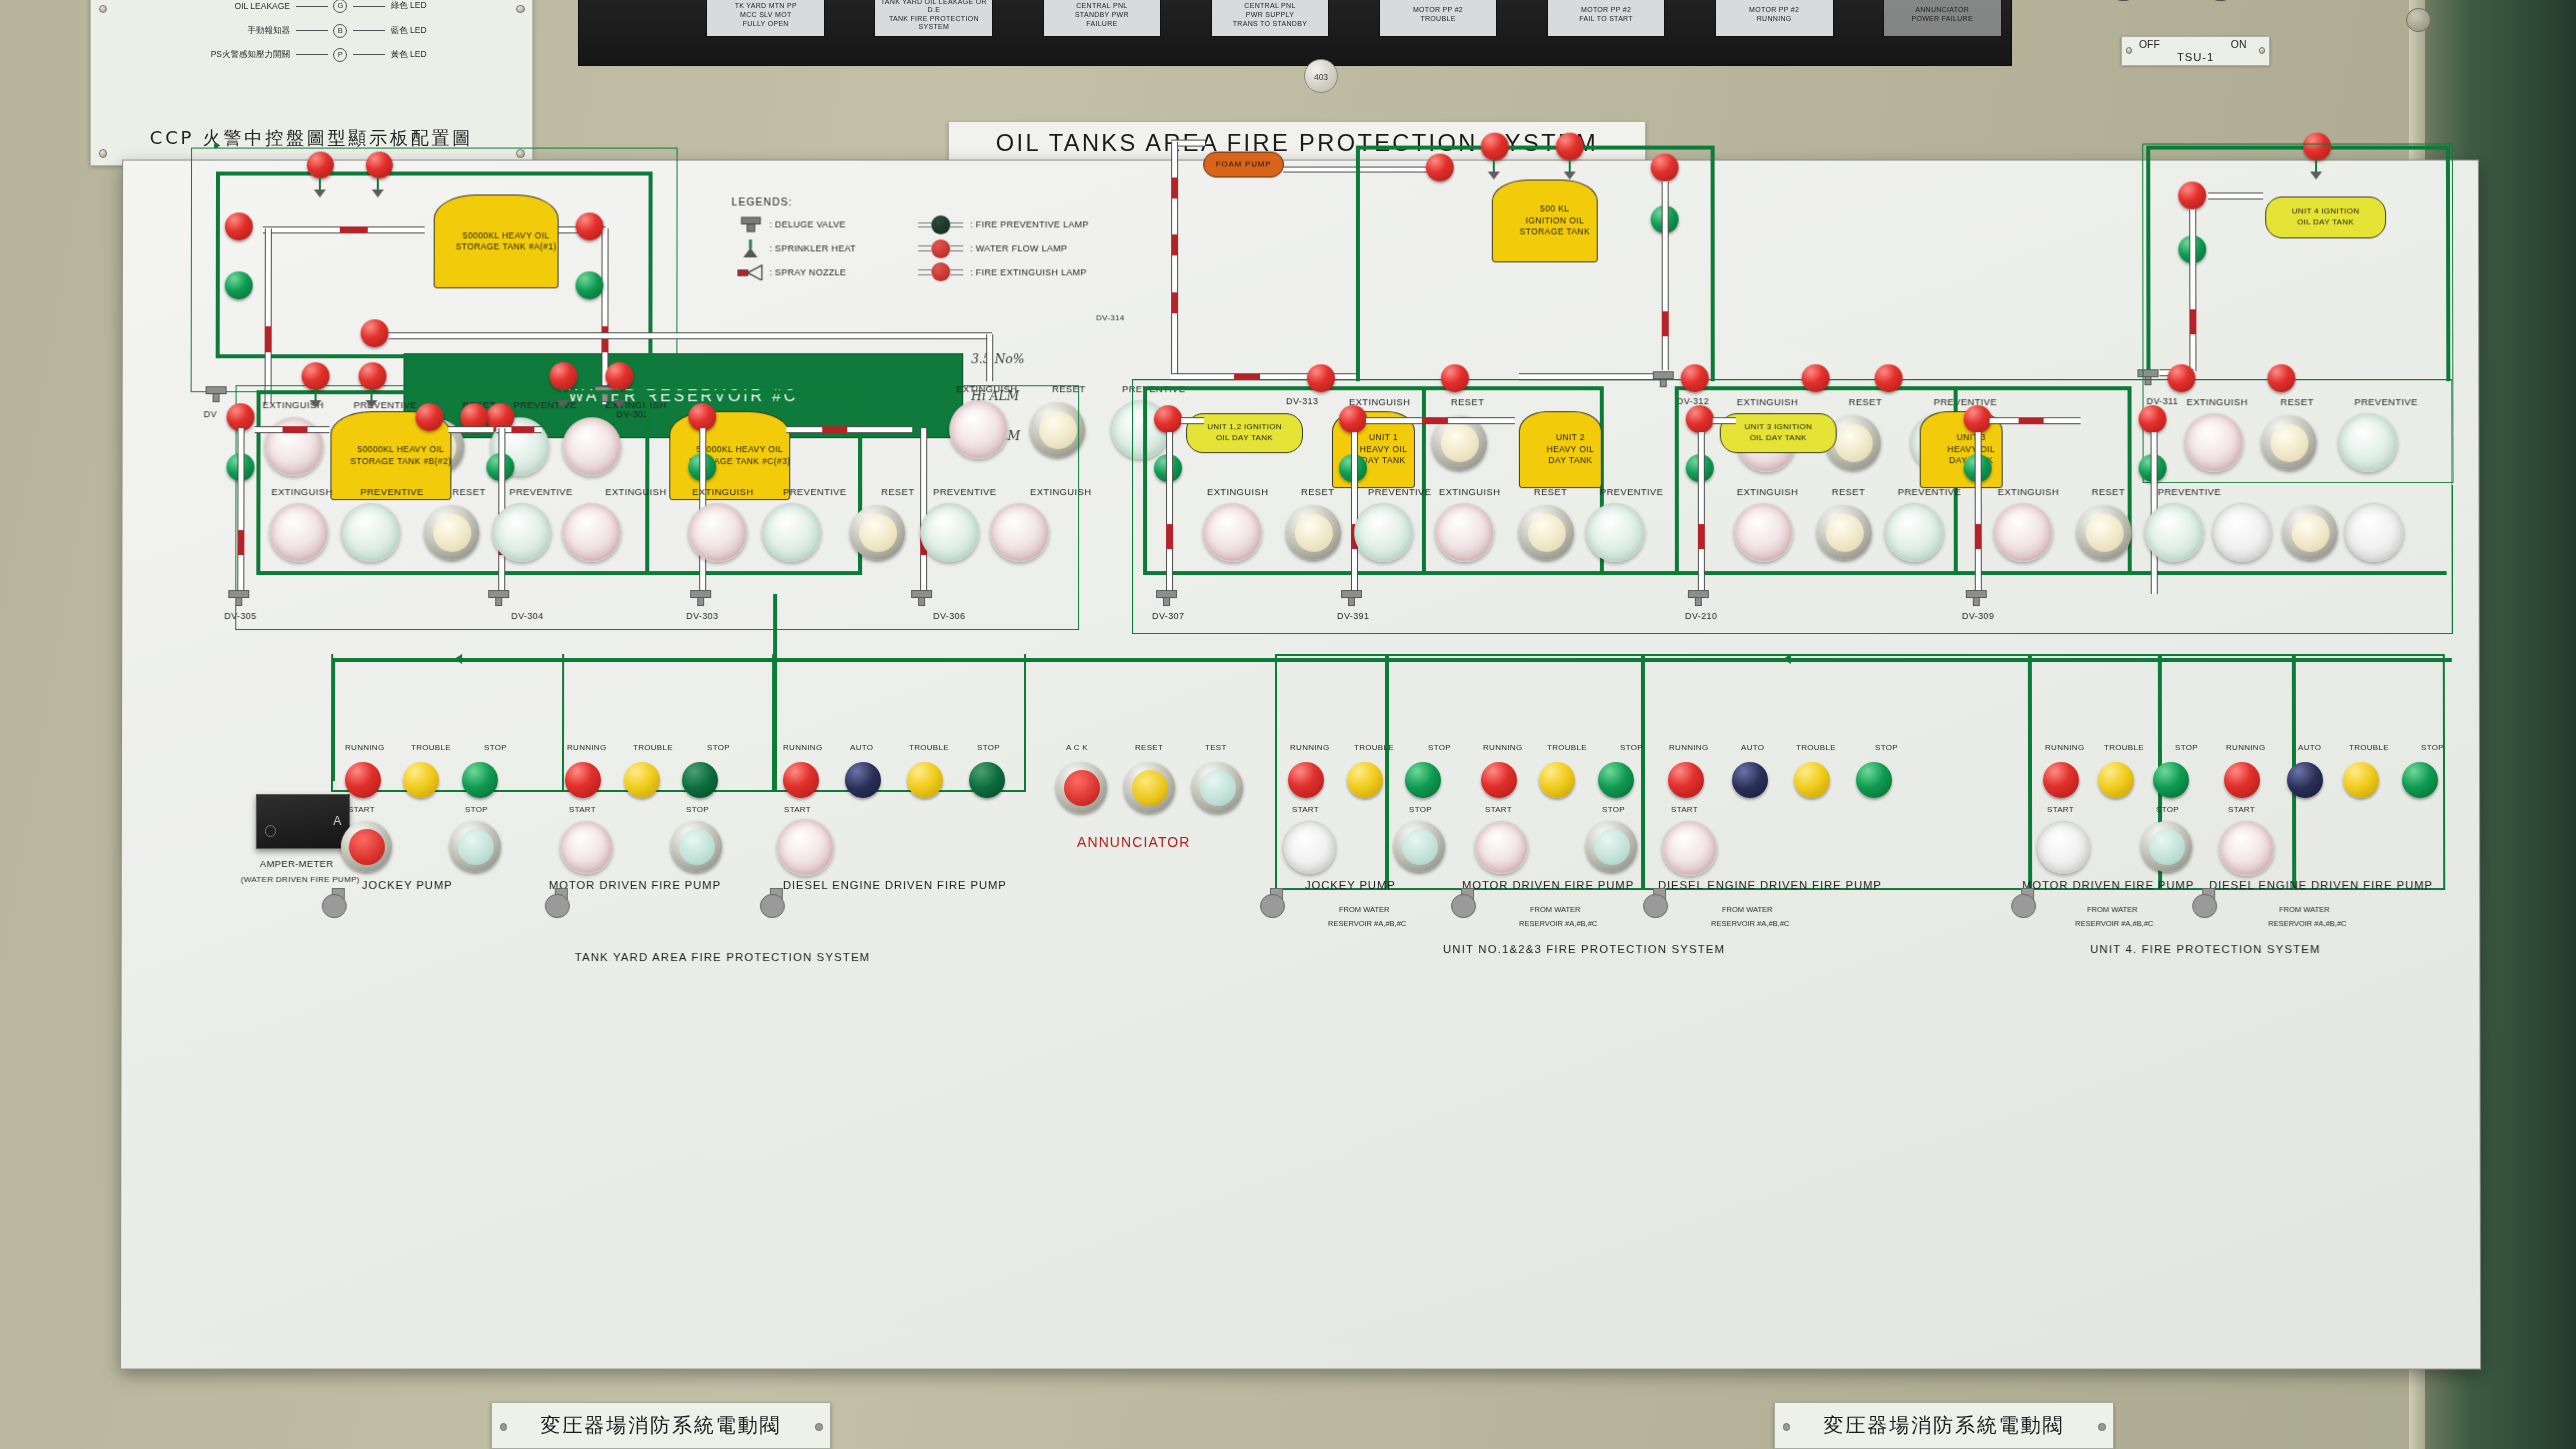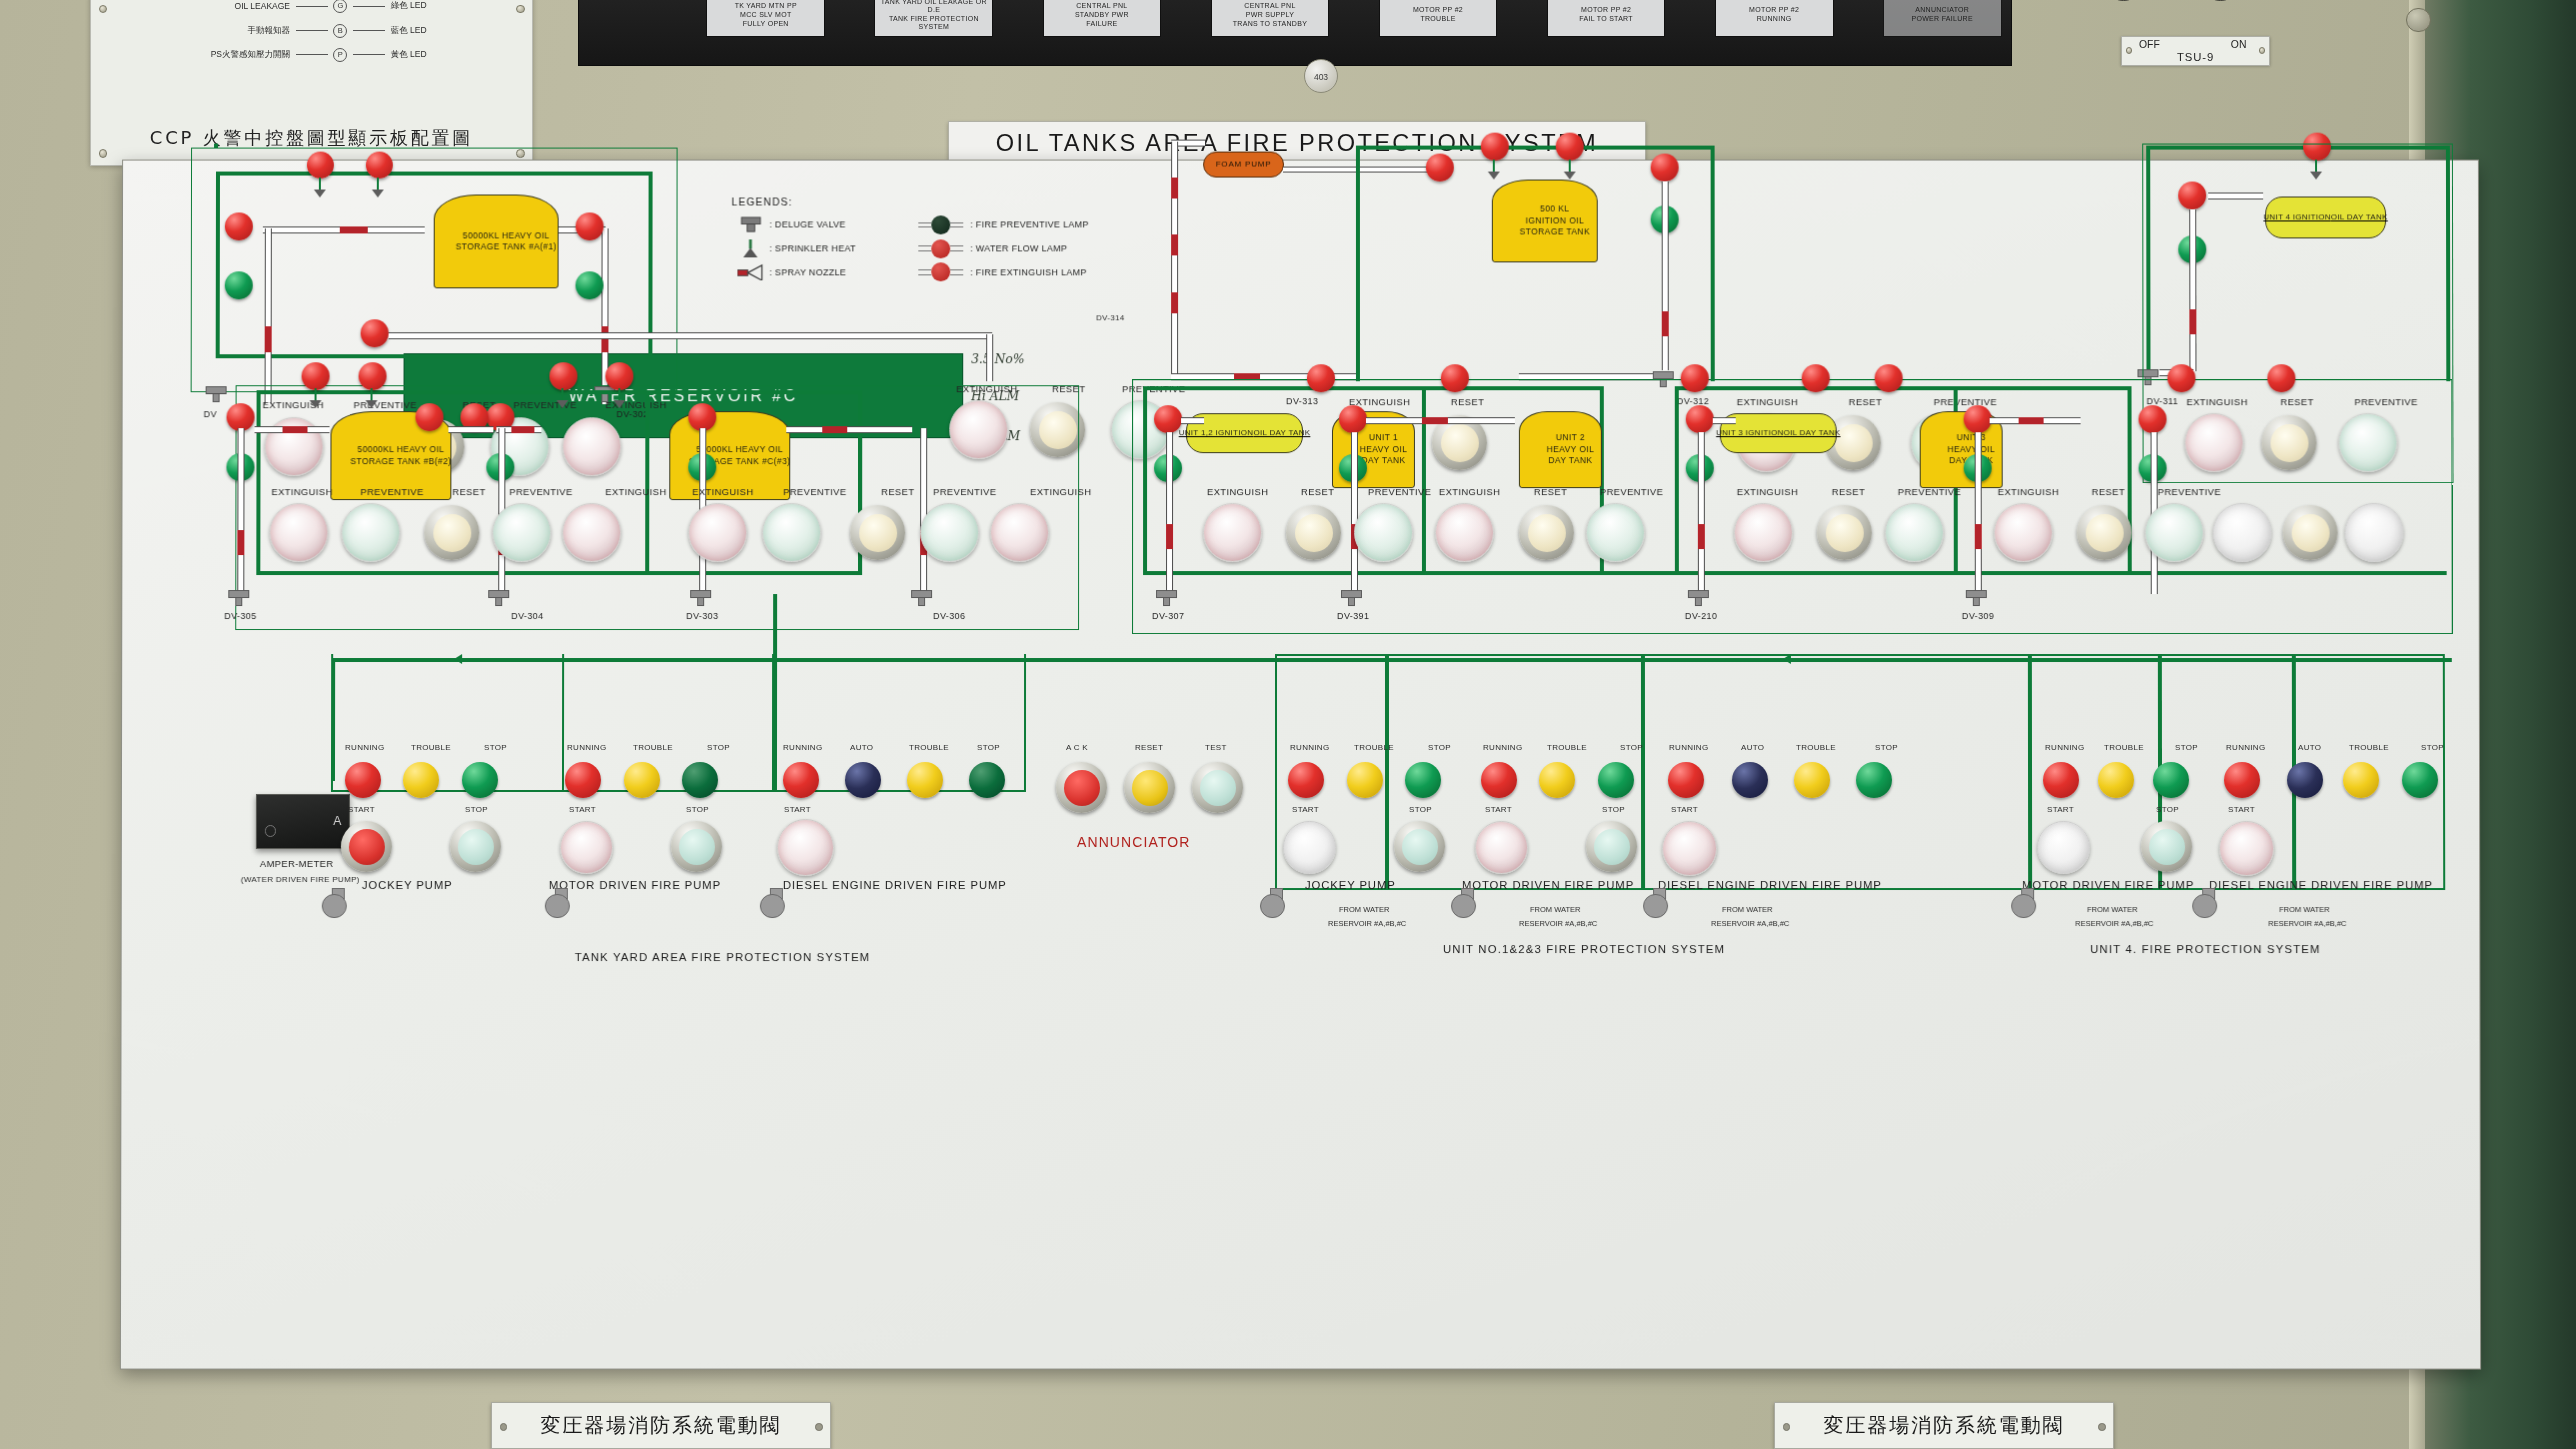--- a/index.html
+++ b/index.html
@@ -130,21 +130,21 @@
   .cap-red   { background: radial-gradient(circle at 38% 30%, #ff6a63, #d9322d 60%, #a7201d 100%); }
   .cap-yellow{ background: radial-gradient(circle at 38% 30%, #ffe877, #e9c417 60%, #b8970a 100%); }
   .cap-mint  { background: radial-gradient(circle at 38% 30%, #e7f8f2, #bfe0d6 60%, #a4c9bd 100%); }
 
   
   .tank-y { position:absolute; background:#f2cb0b; border:1.4px solid #3a3a20;
     display:flex; flex-direction:column; align-items:center; justify-content:center;
     border-radius:34% 34% 3.8px 3.8px / 26% 26% 3.8px 3.8px; }
   .tank-y span { font-size:8.5px; color:#1e1e12; line-height:1.35; letter-spacing:0.4px; white-space:nowrap;padding-left:20px;}
   .tank-oval { position:absolute; background:#e4e336; border:1.4px solid #3a3a20; border-radius:17px;
-    display:flex; flex-direction:row; align-items:center; justify-content:center;text-decoration:underline; }
+    display:flex; flex-direction:column; align-items:center; justify-content:center; }
   .tank-oval span { font-size:8px; color:#1e1e12; line-height:1.35; letter-spacing:0.3px; white-space:nowrap;}
   .tank-foam { position:absolute; background:#d9651a; border:1.4px solid #5a2c09; border-radius:15px;
     display:flex; align-items:center; justify-content:center;}
   .tank-foam span{ font-size:8px; color:#1c1206; letter-spacing:0.8px;}
 
   
   #reservoir { position:absolute; background:#0e7a3b; border:0.9px solid #07532a;
     display:flex; align-items:center; justify-content:center;}
   #reservoir span { color:#f2f6f3; font-size:16px; letter-spacing:2.8px;}
 
@@ -285,21 +285,21 @@
 </div>
 <div id="annun-lamp">403</div>
 
 <div class="tsu-knob" style="left:2102px;"></div>
 <div class="tsu-knob" style="left:2199px;"></div>
 <div id="tsu-plate">
   <div class="screw" style="left:3.8px;top:10.4px;width:6.6px;height:6.6px;"></div>
   <div class="screw" style="right:3.8px;top:10.4px;width:6.6px;height:6.6px;"></div>
   <div id="tsu-off">OFF</div>
   <div id="tsu-on">ON</div>
-  <div id="tsu-name">TSU-9</div>
+  <div id="tsu-name">TSU-1</div>
 </div>
 <div id="plug-right"></div>
 
 <div id="main-title">OIL TANKS AREA FIRE PROTECTION SYSTEM</div>
 
 <div id="panel">
 
   <div id="legends">
     <div class="hdr">LEGENDS:</div>
     <div style="display:flex;">

